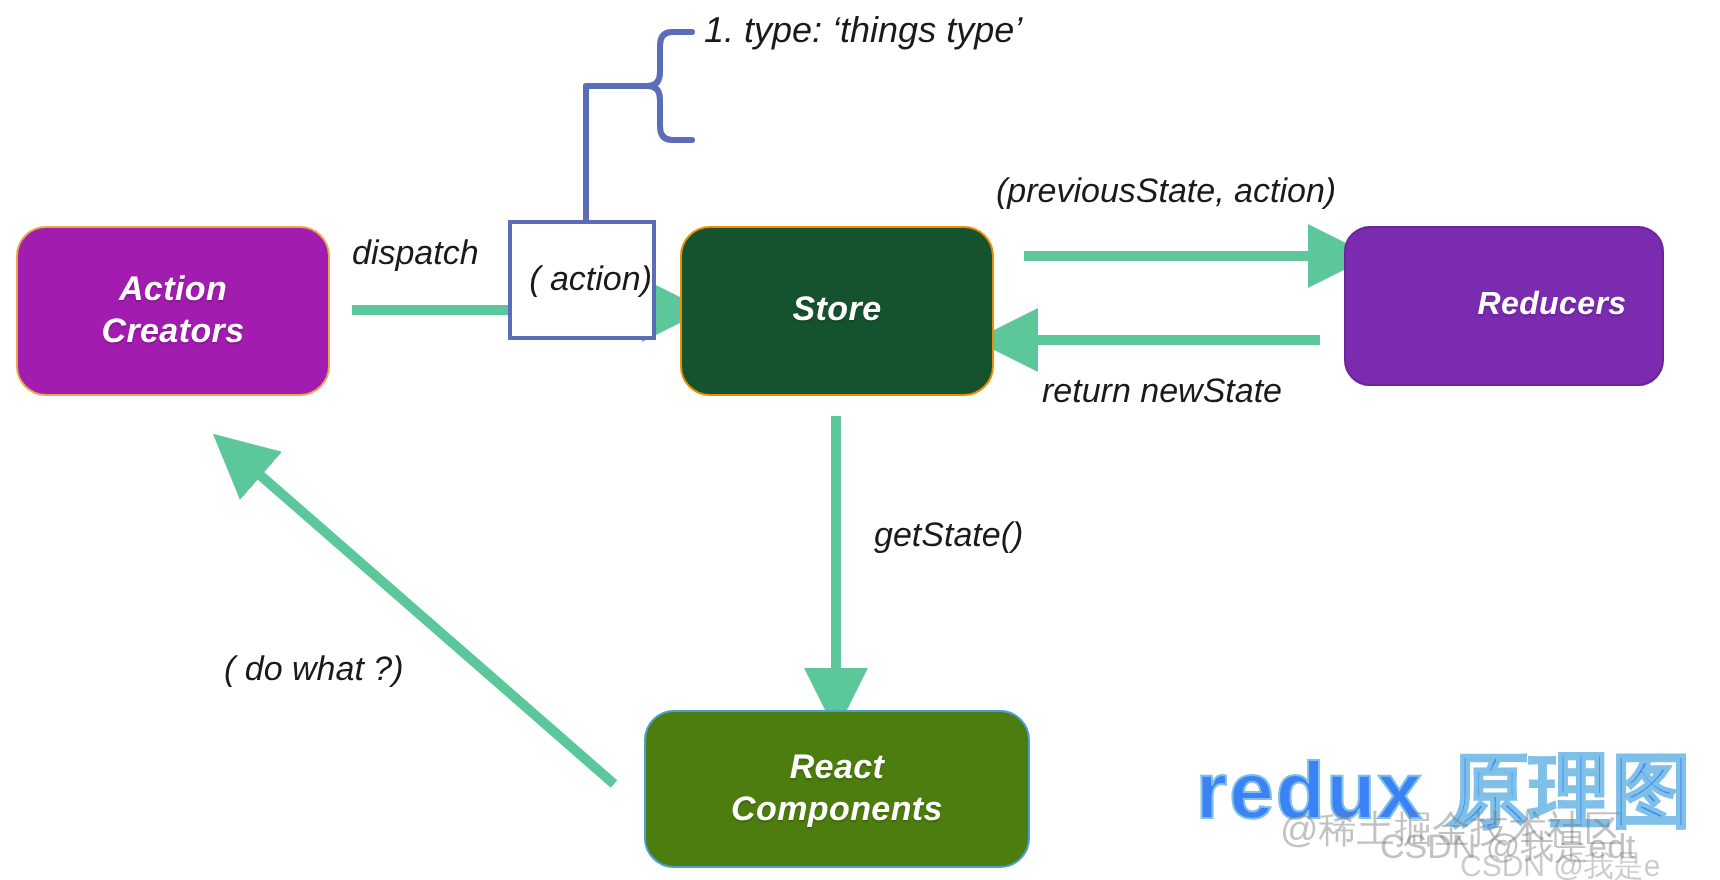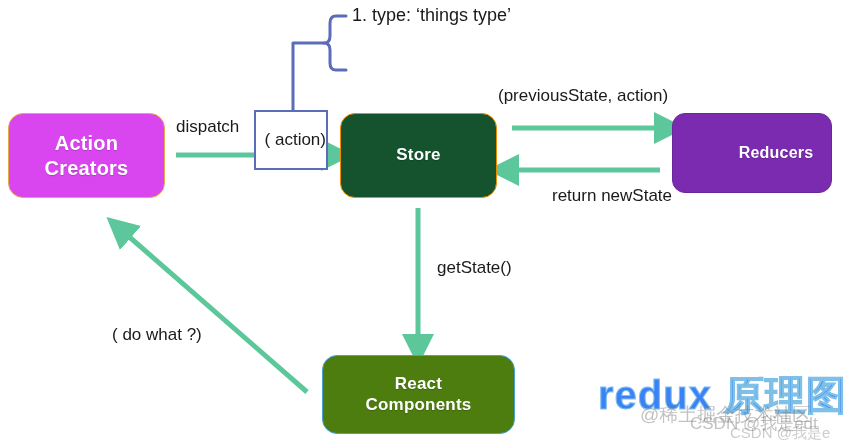--- a/index.html
+++ b/index.html
@@ -19,24 +19,24 @@
     text-align:center;
     color:#ffffff;
     font-weight:bold;
     line-height:1.22;
     box-sizing:border-box;
     letter-spacing:.2px;
     text-shadow:0 1px 1px rgba(0,0,0,.18);
   }
   #node-action-creators{
     left:8px;top:113px;width:157px;height:85px;
-    background:#d946ef;
+    background:#a21caf;
     border:1px solid #e8a94e;
     border-radius:15px;
-    font-size:20px;
+    font-size:17px;
   }
   #node-store{
     left:340px;top:113px;width:157px;height:85px;
     background:#14532d;
     border:1px solid #f08c00;
     border-radius:15px;
     font-size:17px;
   }
   #node-reducers{
     left:672px;top:113px;width:160px;height:80px;
@@ -56,21 +56,21 @@
 
   
   .label{
     position:absolute;
     color:#1a1a1a;
     font-size:17px;
     white-space:nowrap;
   }
   #label-dispatch{left:176px;top:117px;}
   #label-previous-state{left:498px;top:86px;}
-  #label-return-new-state{left:521px;top:186px;margin-left:31px;}
+  #label-return-new-state{left:521px;top:186px;}
   #label-get-state{left:437px;top:258px;}
   #label-do-what{left:112px;top:325px;}
 
   .list-item{
     position:absolute;
     color:#1a1a1a;
     font-size:18px;
     white-space:nowrap;
   }
   #label-action-type{left:352px;top:5px;}
@@ -84,21 +84,21 @@
     border:2px solid #5b6cb8;
     box-sizing:border-box;
     display:flex;align-items:center;justify-content:flex-end;
     font-size:17px;color:#1a1a1a;
     white-space:nowrap;
   }
 
   
   svg.layer{position:absolute;left:0;top:0;width:860px;height:440px;overflow:visible;}
   svg.layer.under{z-index:1;}
-  .node,.label,.list-item,#chip-action{z-index:2;}
+  .node,.label,.list-item,#chip-action{z-index:2;font-style:italic;}
 
   
   #watermark-redux{
     position:absolute;left:598px;top:368px;
     font-size:40px;font-weight:bold;
     color:#3b82f6;
     -webkit-text-stroke:1px #7fc0e8;
     letter-spacing:1px;
     white-space:nowrap;
     z-index:1;

